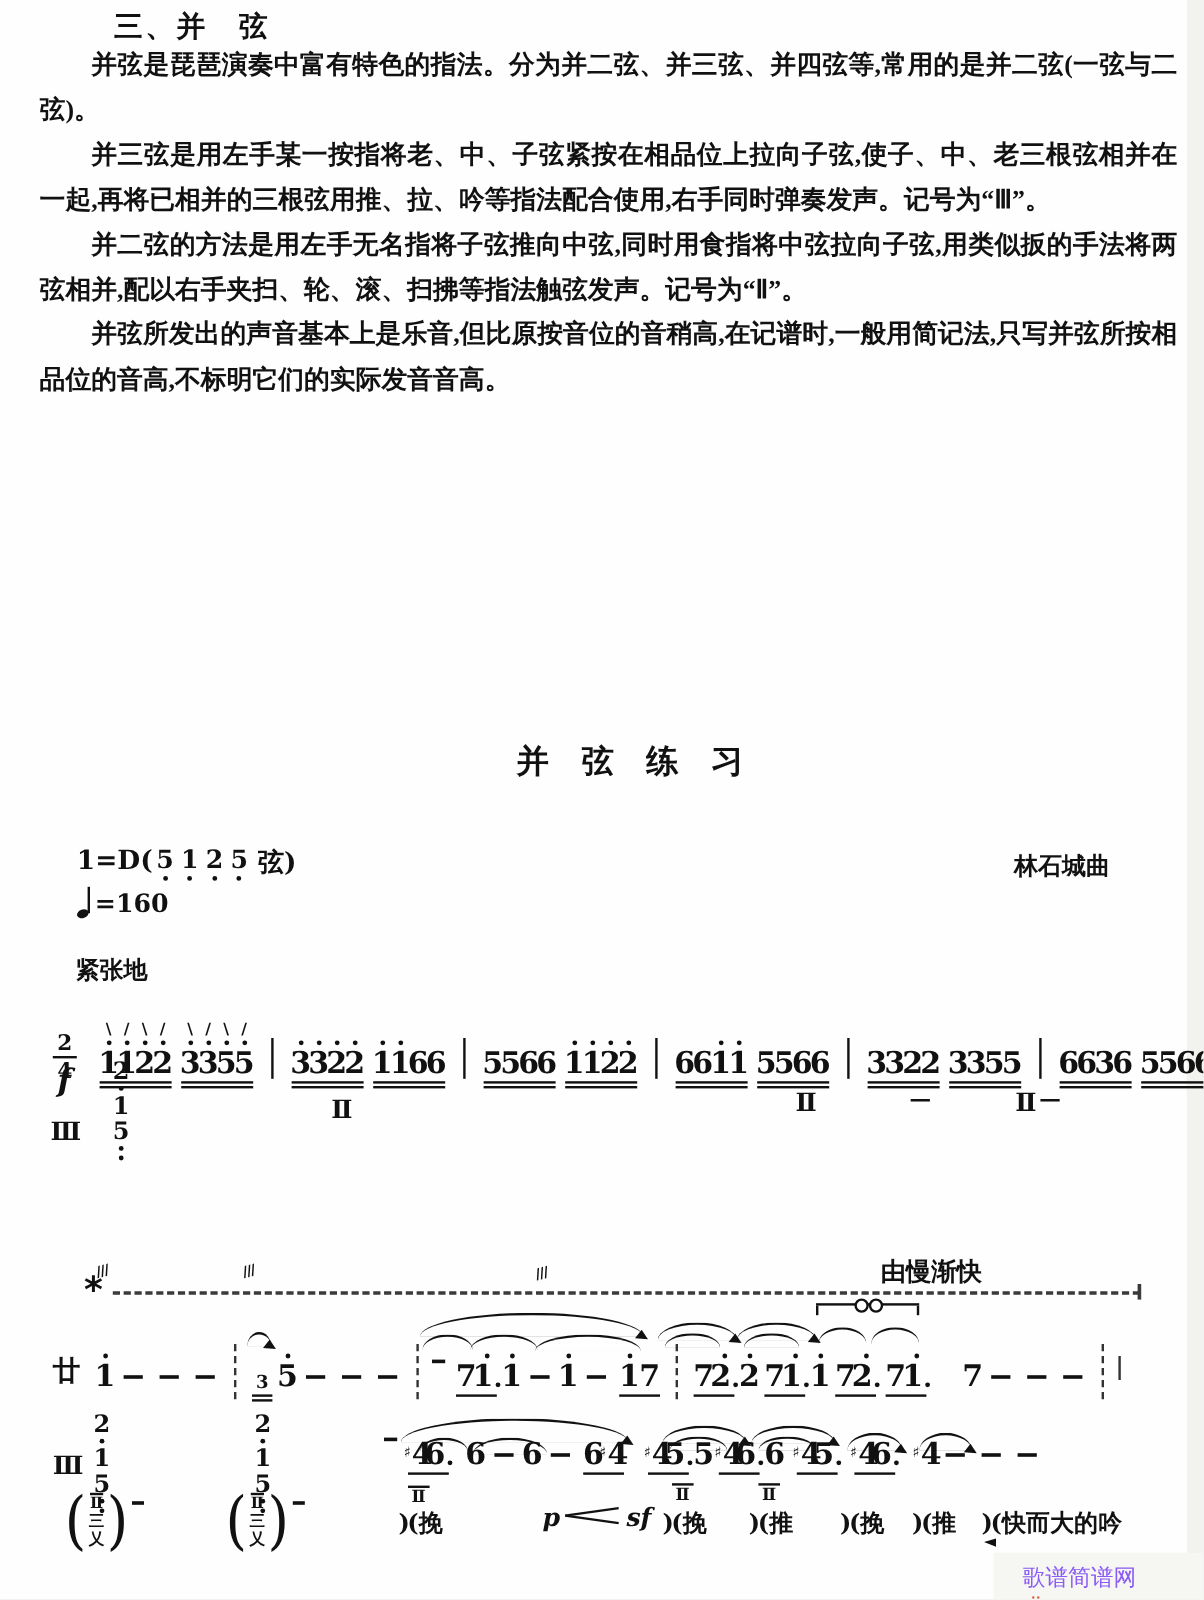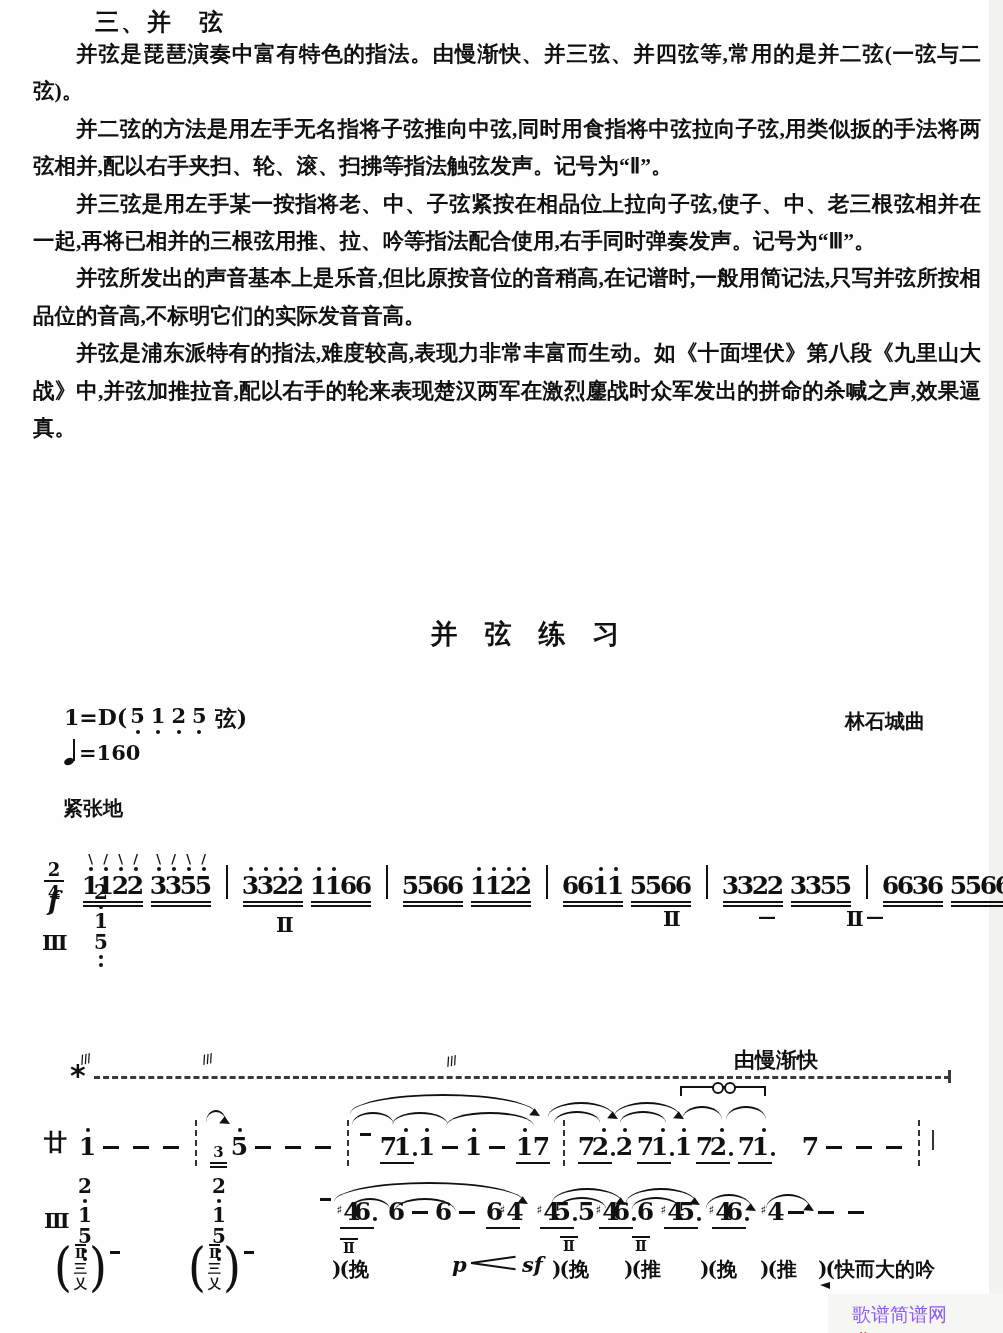--- a/index.html
+++ b/index.html
@@ -119,25 +119,24 @@
 </style>
 </head>
 <body>
 
 <div class="page">
   <div class="edge"></div>
   <div class="wmbg"></div>
 
   <div class="art-title">三、并　弦</div>
   <div class="art">
-    <p>并弦是琵琶演奏中富有特色的指法。由慢渐快、并三弦、并四弦等,常用的是并二弦(一弦与二弦)。</p>
+    <p>并弦是琵琶演奏中富有特色的指法。分为并二弦、并三弦、并四弦等,常用的是并二弦(一弦与二弦)。</p>
+    <p>并三弦是用左手某一按指将老、中、子弦紧按在相品位上拉向子弦,使子、中、老三根弦相并在一起,再将已相并的三根弦用推、拉、吟等指法配合使用,右手同时弹奏发声。记号为“Ⅲ”。</p>
     <p>并二弦的方法是用左手无名指将子弦推向中弦,同时用食指将中弦拉向子弦,用类似扳的手法将两弦相并,配以右手夹扫、轮、滚、扫拂等指法触弦发声。记号为“Ⅱ”。</p>
-    <p>并三弦是用左手某一按指将老、中、子弦紧按在相品位上拉向子弦,使子、中、老三根弦相并在一起,再将已相并的三根弦用推、拉、吟等指法配合使用,右手同时弹奏发声。记号为“Ⅲ”。</p>
     <p>并弦所发出的声音基本上是乐音,但比原按音位的音稍高,在记谱时,一般用简记法,只写并弦所按相品位的音高,不标明它们的实际发音音高。</p>
-    <p>并弦是浦东派特有的指法,难度较高,表现力非常丰富而生动。如《十面埋伏》第八段《九里山大战》中,并弦加推拉音,配以右手的轮来表现楚汉两军在激烈鏖战时众军发出的拼命的杀喊之声,效果逼真。</p>
   </div>
 
   <div class="sc-title">并　弦　练　习</div>
   <div class="keyline">
     <span>1=D(</span>
     <span class="tuning" style="display:inline-flex;">
         <span class="tn">
           <span class="tnum">5</span>
           <span class="tdot"></span>
         </span>

